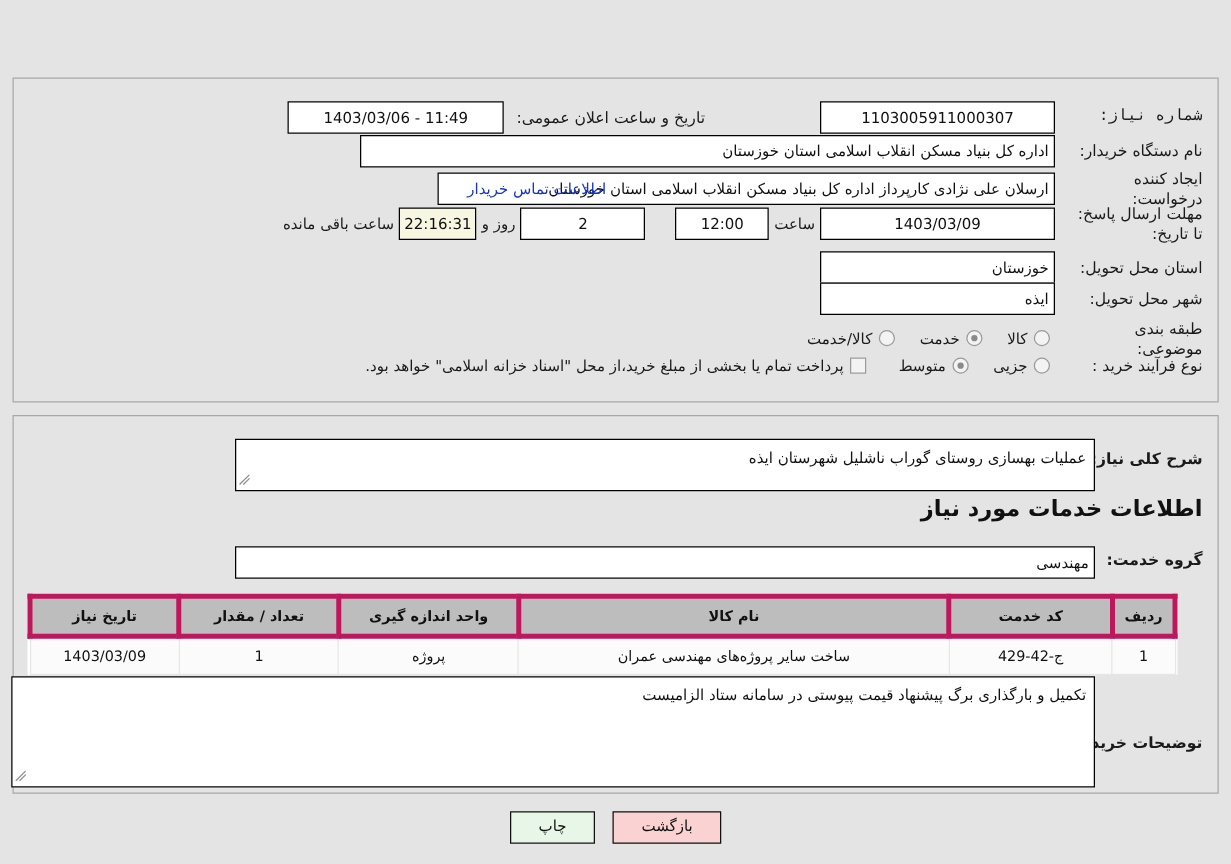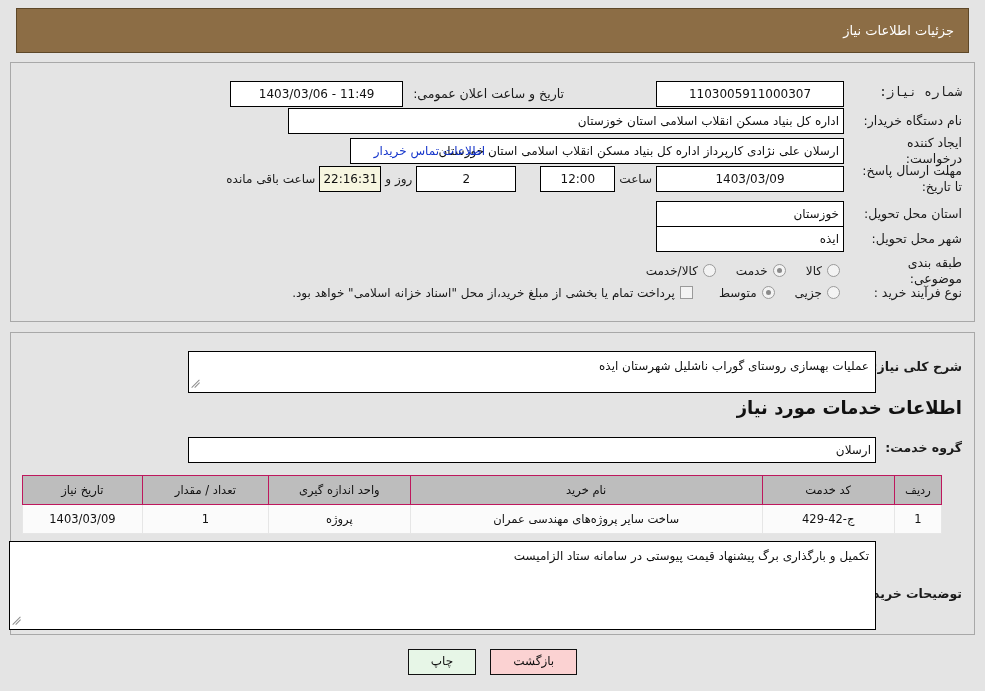--- a/index.html
+++ b/index.html
@@ -224,22 +224,22 @@
     position: absolute;
     border-collapse: collapse;
     direction: rtl;
     font-size: 11.5px;
     background: #fff;
     z-index: 2;
   }
   .tbl th {
     background: #bdbdbd;
     color: #111;
-    font-weight: normal;
-    border: 1px solid #be185d;
+    font-weight: bold;
+    border: 4px solid #be185d;
     padding: 7px 4px;
     text-align: center;
     white-space: nowrap;
   }
   .tbl td {
     background: #fbfbfb;
     border: 1px solid #e6e6e6;
     padding: 7px 4px;
     text-align: center;
     color: #111;
@@ -274,23 +274,20 @@
 
   <div class="watermark">
     <div class="wm-row">
       <div class="wm-shield"></div>
       <div class="wm-text">AriaTender.net</div>
     </div>
     <div class="wm-arrow"></div>
     <div class="wm-arrow-stem"></div>
   </div>
 
-  <div class="header-bar">
-    <span class="header-title">جزئیات اطلاعات نیاز</span>
-  </div>
 
   <div class="panel" id="panel-top">
 
     <div class="frow" style="top:18px; right:12px;">
       <span class="lbl" style="width:108px;font-family:Liberation Mono, monospace;">شماره نیاز:</span>
       <span class="fld" style="width:188px; margin-right:10px;">1103005911000307</span>
     </div>
     <div class="frow" style="top:18px; right:410px;">
       <span class="lbl">تاریخ و ساعت اعلان عمومی:</span>
       <span class="fld" style="width:173px; margin-right:10px;">11:49 - 1403/03/06</span>
@@ -365,28 +362,28 @@
 
     <span class="lbl bold-lbl" style="position:absolute; top:26px; right:12px;">شرح کلی نیاز:</span>
     <div class="ta" style="position:absolute; top:18px; right:98px; width:688px; height:42px;">
       <span>عملیات بهسازی روستای گوراب ناشلیل شهرستان ایذه</span>
       <span class="grip"></span>
     </div>
 
     <div class="sec-heading" style="top:64px; right:12px;">اطلاعات خدمات مورد نیاز</div>
 
     <span class="lbl bold-lbl" style="position:absolute; top:107px; right:12px;">گروه خدمت:</span>
-    <div class="fld r" style="position:absolute; top:104px; right:98px; width:688px; height:22px;">ارسلان</div>
+    <div class="fld r" style="position:absolute; top:104px; right:98px; width:688px; height:22px;">مهندسی</div>
 
     <table class="tbl" style="top:142px; right:32px; width:920px;">
       <thead>
         <tr>
           <th style="width:40px;">ردیف</th>
           <th style="width:133px;">کد خدمت</th>
-          <th style="width:365px;">نام خرید</th>
+          <th style="width:365px;">نام کالا</th>
           <th style="width:140px;">واحد اندازه گیری</th>
           <th style="width:125px;">تعداد / مقدار</th>
           <th style="width:117px;">تاریخ نیاز</th>
         </tr>
       </thead>
       <tbody>
         <tr>
           <td class="num">1</td>
           <td class="num">ج-42-429</td>
           <td>ساخت سایر پروژه‌های مهندسی عمران</td>

